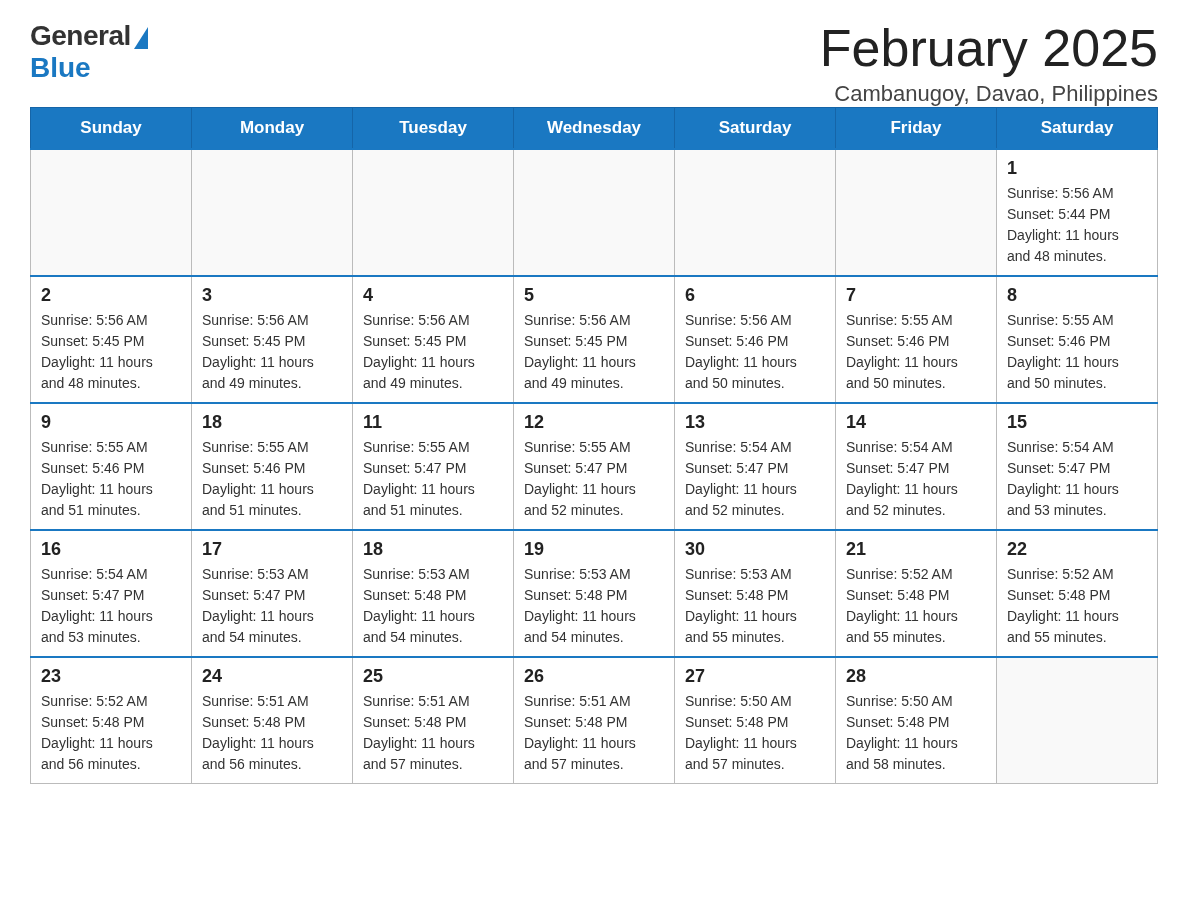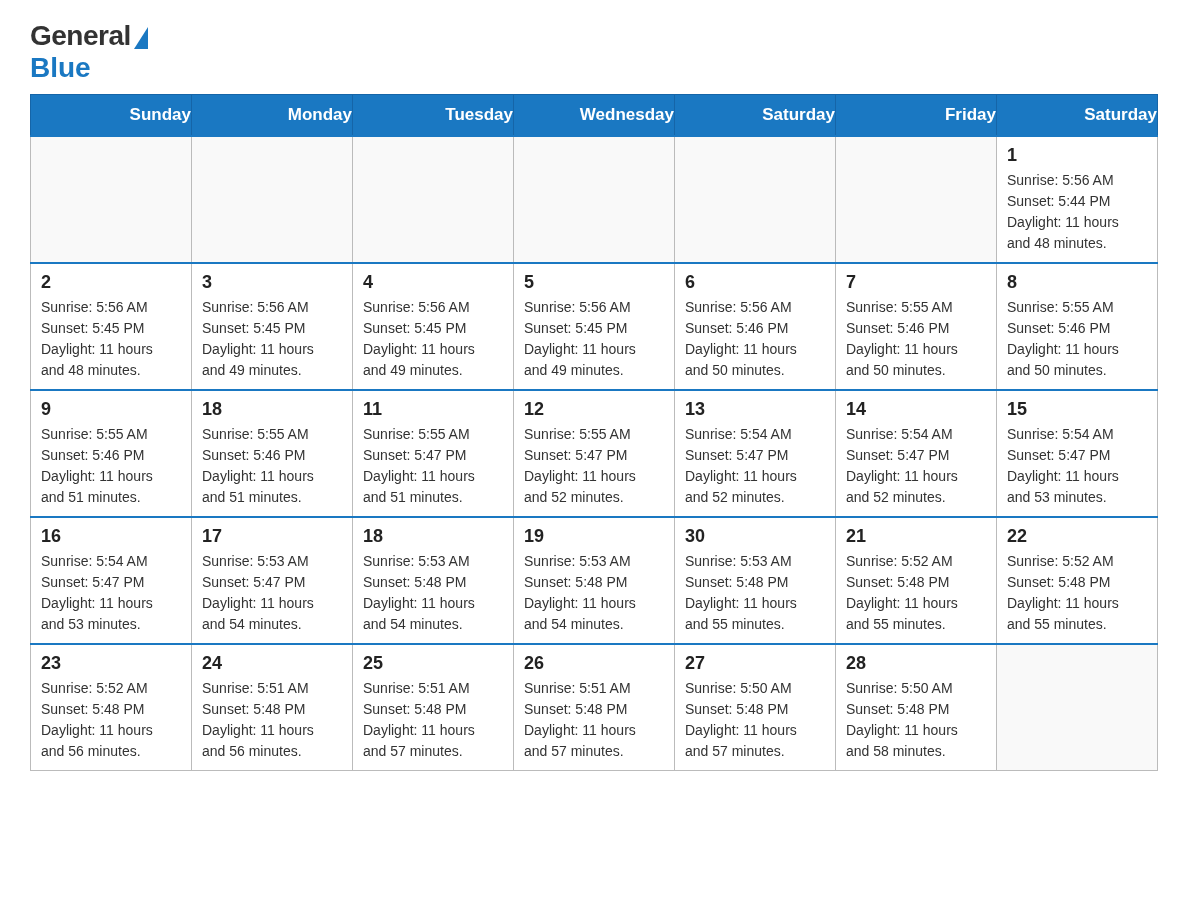--- a/index.html
+++ b/index.html
@@ -7,21 +7,21 @@
       font-family: Arial, sans-serif;
       background: #fff;
       padding: 20px 30px;
       width: 1188px;
       min-height: 918px;
     }
     .header {
       display: flex;
       justify-content: space-between;
       align-items: flex-start;
-      margin-bottom: 10px;
+      margin-bottom: 0;
     }
     .logo {
       display: flex;
       flex-direction: column;
       align-items: flex-start;
     }
     .logo-top {
       display: flex;
       align-items: center;
     }
@@ -63,21 +63,21 @@
       width: 100%;
       border-collapse: collapse;
       border: 1px solid #bbb;
     }
     .calendar th {
       background-color: #1a78c2;
       color: #fff;
       font-size: 17px;
       font-weight: bold;
       padding: 10px 0;
-      text-align: right;
+      text-align: center;
       border: 1px solid #1565a8;
     }
     .calendar td {
       vertical-align: top;
       padding: 8px 10px;
       border: 1px solid #bbb;
       width: 14.28%;
       min-height: 110px;
       height: 120px;
     }
@@ -103,20 +103,24 @@
 </head>
 <body>
 
 <div class="header">
   <div class="logo">
     <div class="logo-top">
       <span class="logo-general">General</span>
       <div class="logo-triangle"></div>
     </div>
     <span class="logo-blue">Blue</span>
+  </div>
+  <div class="title-area">
+    <div class="month-title">February 2025</div>
+    <div class="subtitle">Cambanugoy, Davao, Philippines</div>
   </div>
 </div>
 
 <table class="calendar">
   <thead>
     <tr>
       <th>Sunday</th>
       <th>Monday</th>
       <th>Tuesday</th>
       <th>Wednesday</th>

